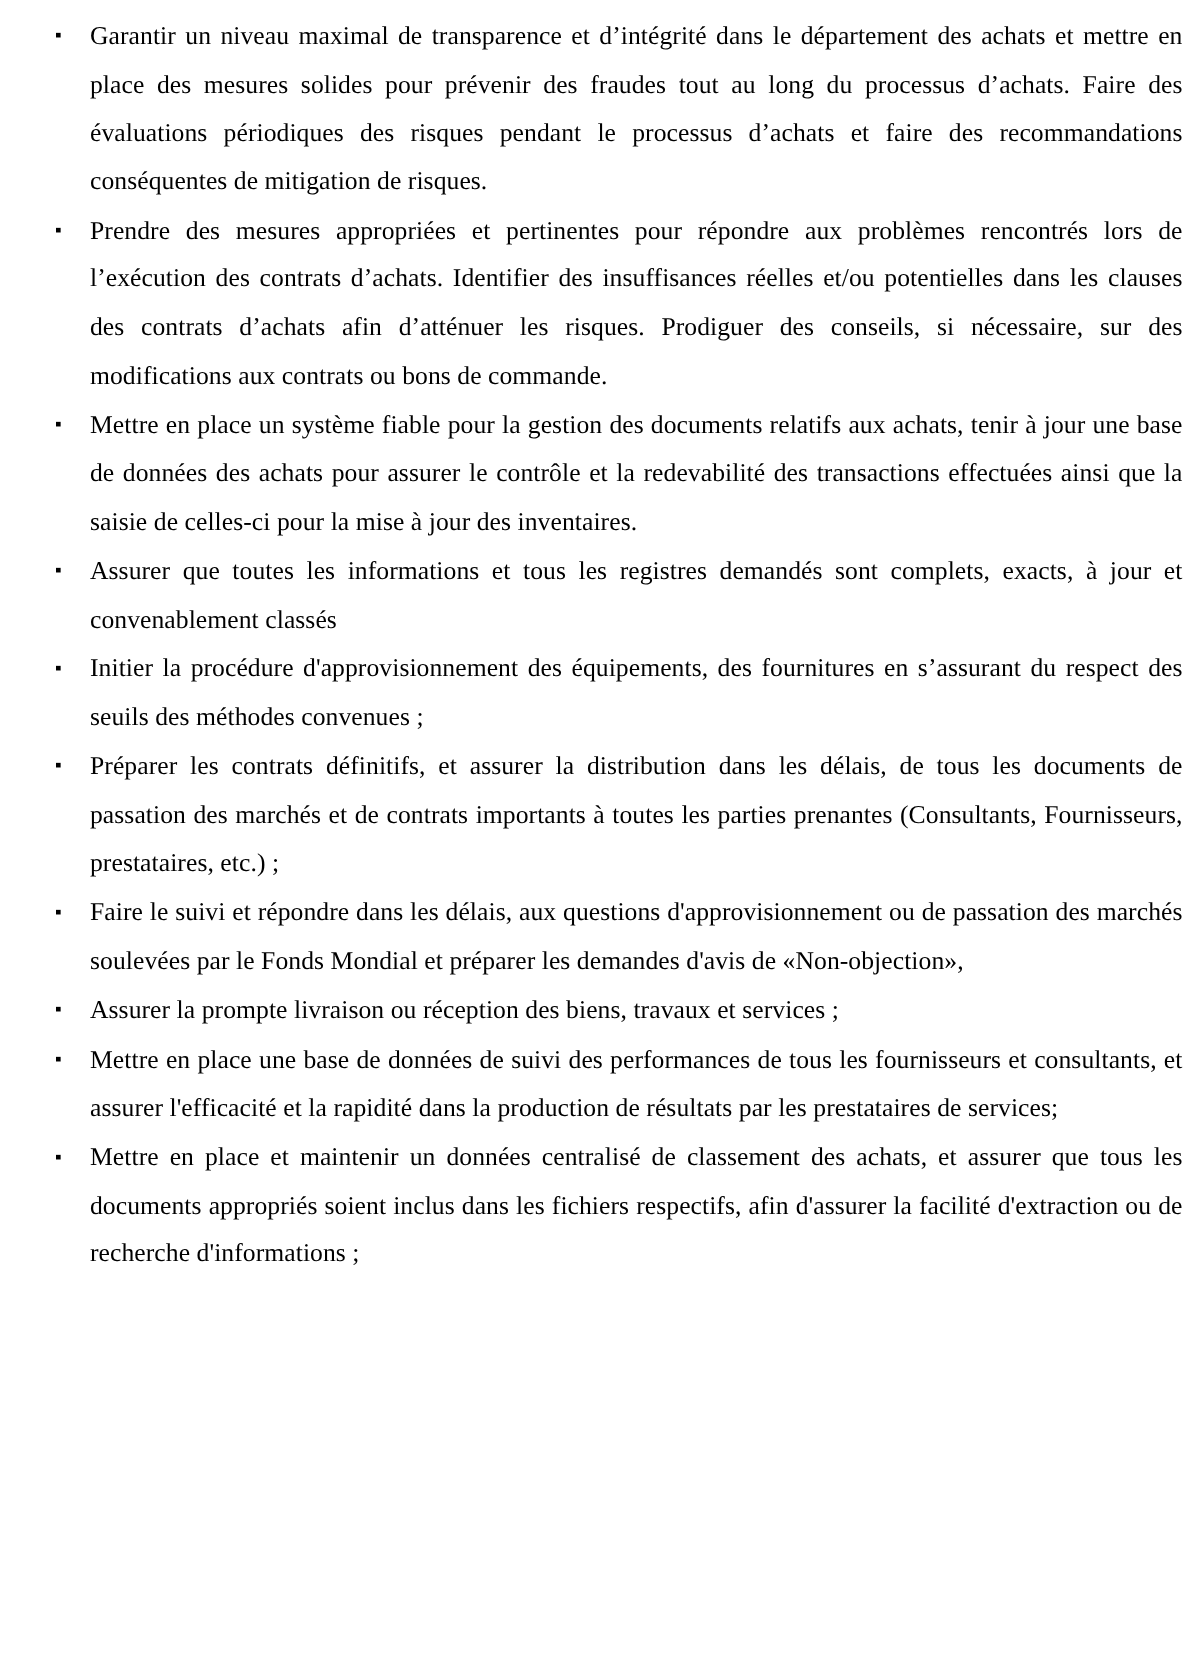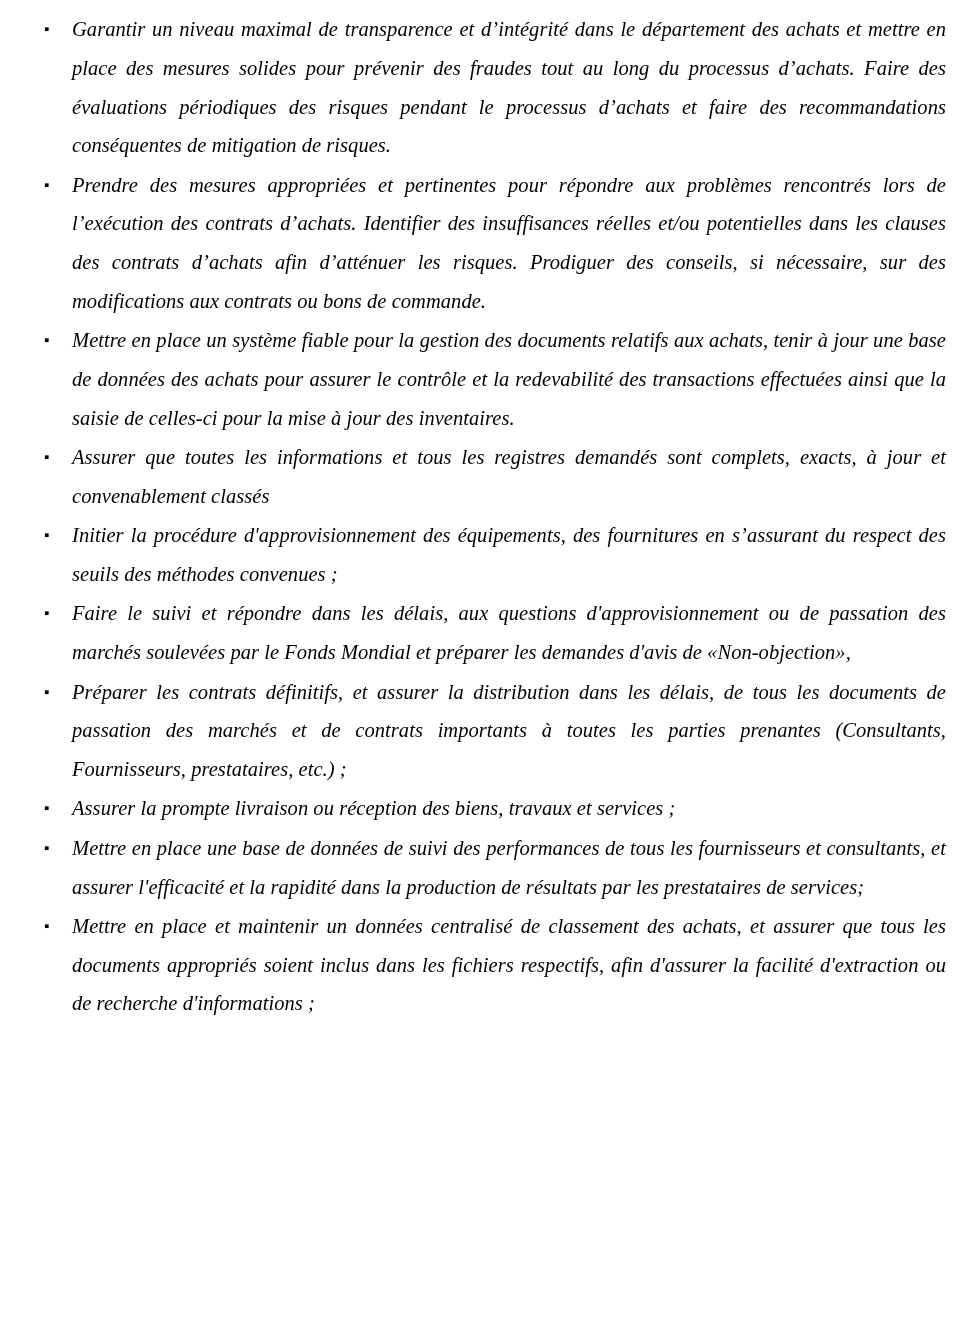--- a/index.html
+++ b/index.html
@@ -43,21 +43,20 @@
     width: 10px;
     font-size: 15px;
     line-height: 38.8px;
     color: #000;
   }
   li.bullet-item .marker::before {
     content: "\25AA";
   }
   .txt {
     display: block;
-    font-style: italic;
   }
   
   li.bullet-item:last-child {
     margin-bottom: 0;
   }
 </style>
 </head>
 <body>
 
 <div class="page">
@@ -77,25 +76,25 @@
     <li class="bullet-item">
       <span class="marker"></span>
       <span class="txt">Assurer que toutes les informations et tous les registres demandés sont complets, exacts, à jour et convenablement classés</span>
     </li>
     <li class="bullet-item">
       <span class="marker"></span>
       <span class="txt">Initier la procédure d'approvisionnement  des équipements, des  fournitures en s’assurant du respect des seuils des méthodes convenues ;</span>
     </li>
     <li class="bullet-item">
       <span class="marker"></span>
-      <span class="txt">Faire le suivi et répondre dans les délais, aux questions d'approvisionnement ou de passation des marchés soulevées par le Fonds Mondial  et préparer les demandes d'avis de «Non-objection»,</span>
+      <span class="txt">Préparer les contrats définitifs, et assurer la distribution dans les délais, de tous les documents de passation des marchés et de contrats importants à toutes les parties prenantes (Consultants, Fournisseurs, prestataires, etc.) ;</span>
     </li>
     <li class="bullet-item">
       <span class="marker"></span>
-      <span class="txt">Préparer les contrats définitifs, et assurer la distribution dans les délais, de tous les documents de passation des marchés et de contrats importants à toutes les parties prenantes (Consultants, Fournisseurs, prestataires, etc.) ;</span>
+      <span class="txt">Faire le suivi et répondre dans les délais, aux questions d'approvisionnement ou de passation des marchés soulevées par le Fonds Mondial  et préparer les demandes d'avis de «Non-objection»,</span>
     </li>
     <li class="bullet-item">
       <span class="marker"></span>
       <span class="txt">Assurer la prompte livraison ou réception des biens, travaux et services ;</span>
     </li>
     <li class="bullet-item">
       <span class="marker"></span>
       <span class="txt">Mettre en place une base de données de suivi des performances de tous les fournisseurs et consultants, et assurer l'efficacité et la rapidité dans la production de résultats par les prestataires de services;</span>
     </li>
     <li class="bullet-item">

